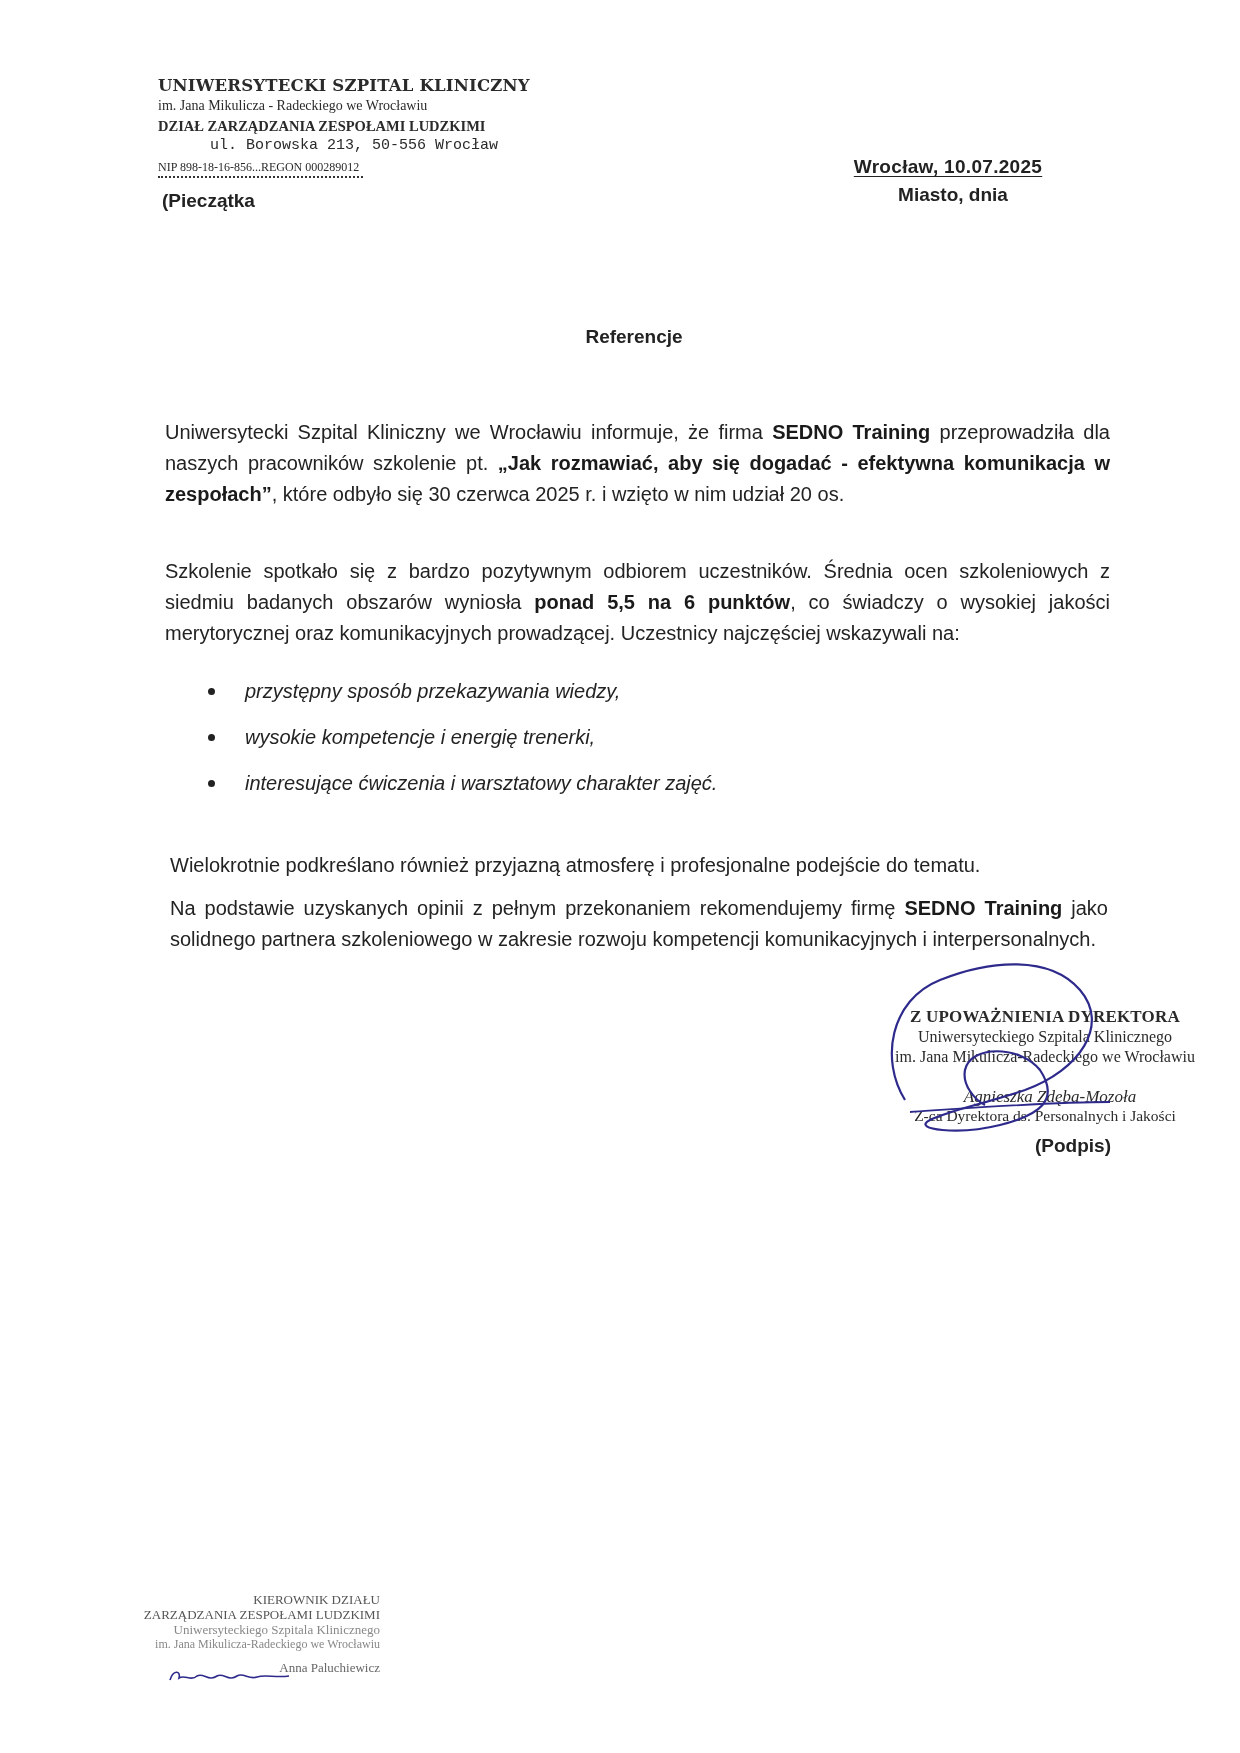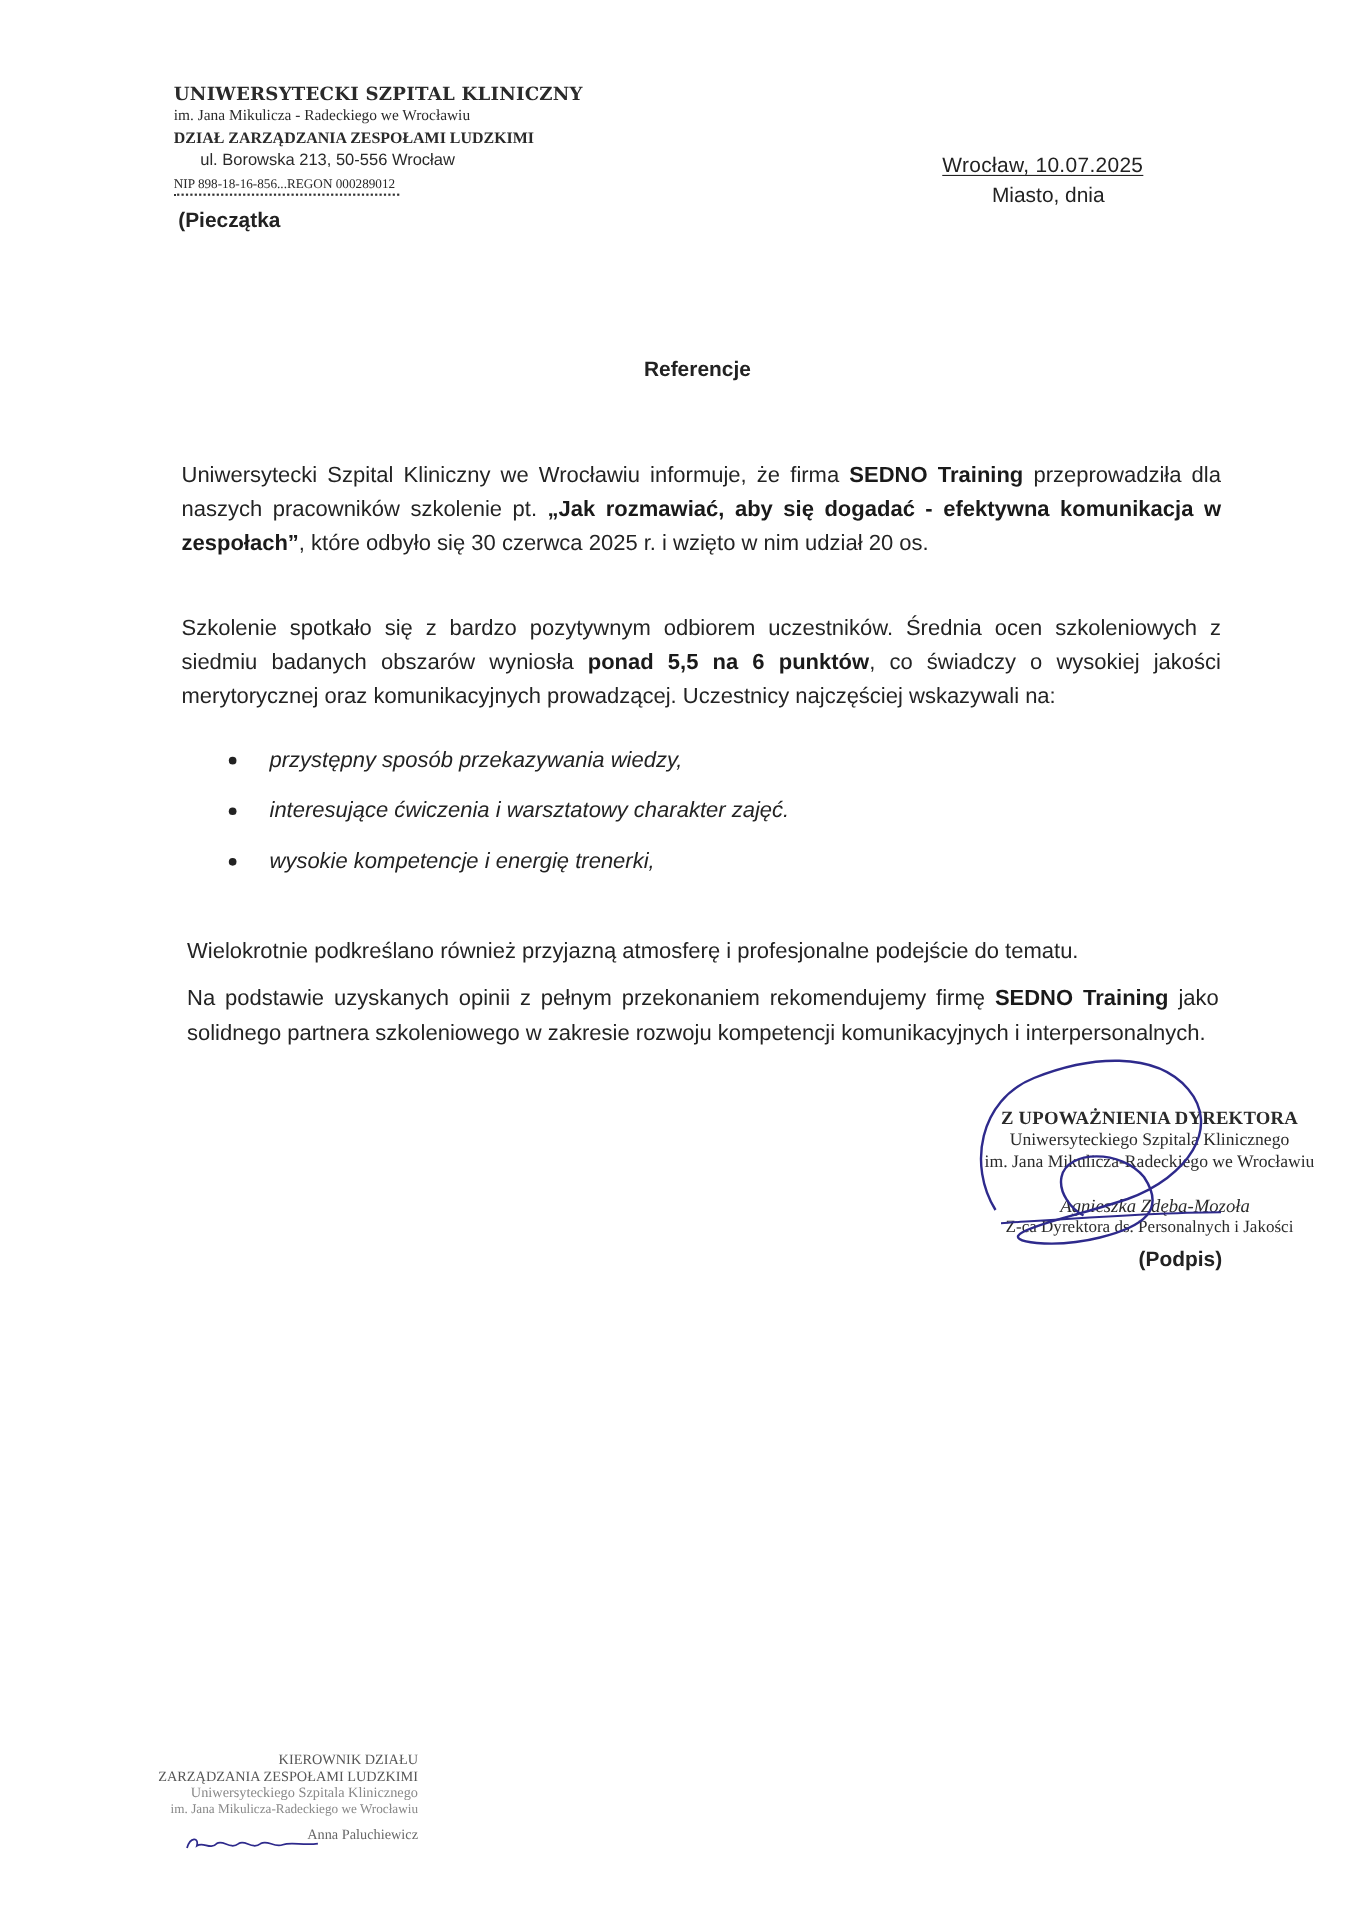--- a/index.html
+++ b/index.html
@@ -4,26 +4,26 @@
   <style>
     html, body { margin: 0; padding: 0; background: #ffffff; }
     body { width: 1240px; height: 1753px; position: relative; overflow: hidden; color: #1c1c1c; }
     .abs { position: absolute; }
 
     
     .stamp { left: 158px; top: 76px; width: 340px; font-family: "DejaVu Serif", serif; color: #2a2a2a; line-height: 20px; }
     .stamp .l1 { font-size: 16.5px; font-weight: bold; letter-spacing: 0.2px; white-space: nowrap; }
     .stamp .l2 { font-size: 14px; white-space: nowrap; font-family: "Liberation Serif", serif; }
     .stamp .l3 { font-size: 14.5px; font-weight: bold; white-space: nowrap; font-family: "Liberation Serif", serif; }
-    .stamp .l4 { font-size: 15px; white-space: nowrap; padding-left: 24px; font-family: Liberation Sans, sans-serif; }
+    .stamp .l4 { font-size: 15px; white-space: nowrap; padding-left: 24px; font-family: Liberation Mono, monospace; text-align: right; }
     .stamp .l5 { font-size: 12px; white-space: nowrap; font-family: "Liberation Serif", serif; border-bottom: 2px dotted #333; display: inline-block; line-height: 18px; padding-right: 4px; }
     .stamp-label { left: 162px; top: 190px; font-family: Liberation Sans, sans-serif; font-weight: bold; font-size: 19px; color: #222; }
 
     
-    .date-block { left: 838px; top: 140px; width: 220px; font-family: "Liberation Sans", sans-serif; font-weight: normal; text-align: center; color: #222; }
+    .date-block { left: 838px; top: 156px; width: 220px; font-family: "Liberation Sans", sans-serif; font-weight: bold; text-align: center; color: #222; }
     .date-value { font-size: 19px; text-decoration: underline; text-underline-offset: 3px; letter-spacing: 0.3px; }
     .date-label { font-size: 19px; margin-top: 6px; padding-left: 10px; }
 
     
     .doc-title { left: 0; width: 1268px; top: 326px; text-align: center; font-family: "Liberation Sans", sans-serif; font-weight: bold; font-size: 19px; color: #222; }
 
     
     .para { left: 165px; width: 945px; font-family: "Liberation Sans", sans-serif; font-size: 20px; line-height: 31px; text-align: justify; color: #232323; }
     .para b { font-weight: bold; color: #1a1a1a; }
     .p1 { top: 417px; }
@@ -76,25 +76,25 @@
 
 <div class="abs para p2"><span>Szkolenie spotkało się z bardzo pozytywnym odbiorem uczestników. Średnia ocen szkoleniowych z siedmiu badanych obszarów wyniosła </span><b>ponad 5,5 na 6 punktów</b><span>, co świadczy o wysokiej jakości merytorycznej oraz komunikacyjnych prowadzącej. Uczestnicy najczęściej wskazywali na:</span></div>
 
 <div class="abs bullets">
   <div class="bullet-item">
     <span class="bullet-dot"></span>
     <span>przystępny sposób przekazywania wiedzy,</span>
   </div>
   <div class="bullet-item">
     <span class="bullet-dot"></span>
-    <span>interesujące ćwiczenia i warsztatowy charakter zajęć.</span>
+    <span>wysokie kompetencje i energię trenerki,</span>
   </div>
   <div class="bullet-item">
     <span class="bullet-dot"></span>
-    <span>wysokie kompetencje i energię trenerki,</span>
+    <span>interesujące ćwiczenia i warsztatowy charakter zajęć.</span>
   </div>
 </div>
 
 <div class="abs para p3">Wielokrotnie podkreślano również przyjazną atmosferę i profesjonalne podejście do tematu.</div>
 
 <div class="abs para p4"><span>Na podstawie uzyskanych opinii z pełnym przekonaniem rekomendujemy firmę </span><b>SEDNO Training</b><span> jako solidnego partnera szkoleniowego w zakresie rozwoju kompetencji komunikacyjnych i interpersonalnych.</span></div>
 
 <div class="abs sig-block">
   <div class="sig-l1">Z UPOWAŻNIENIA DYREKTORA</div>
   <div class="sig-l2">Uniwersyteckiego Szpitala Klinicznego</div>

